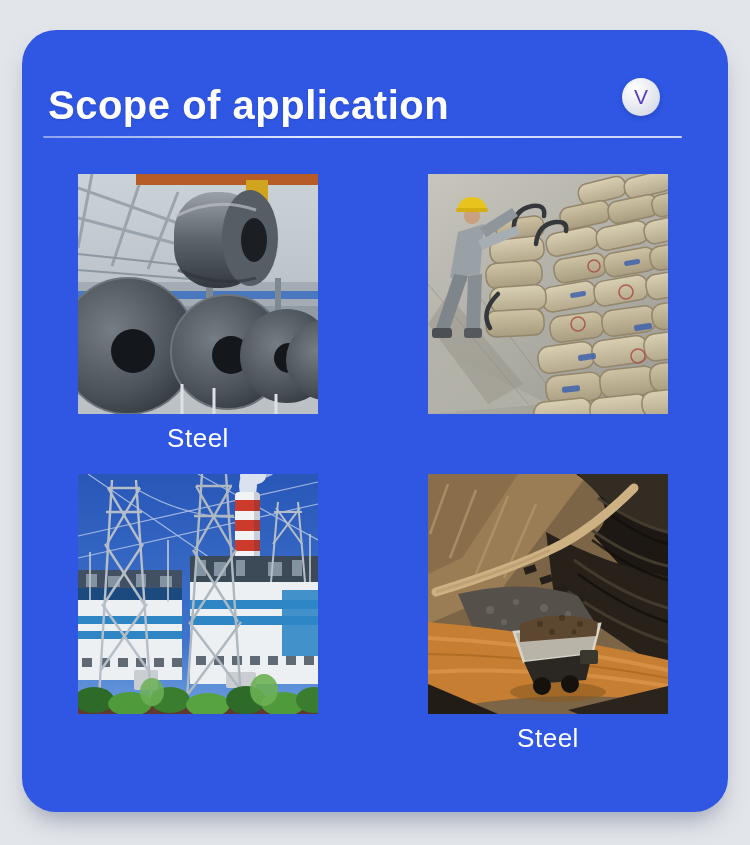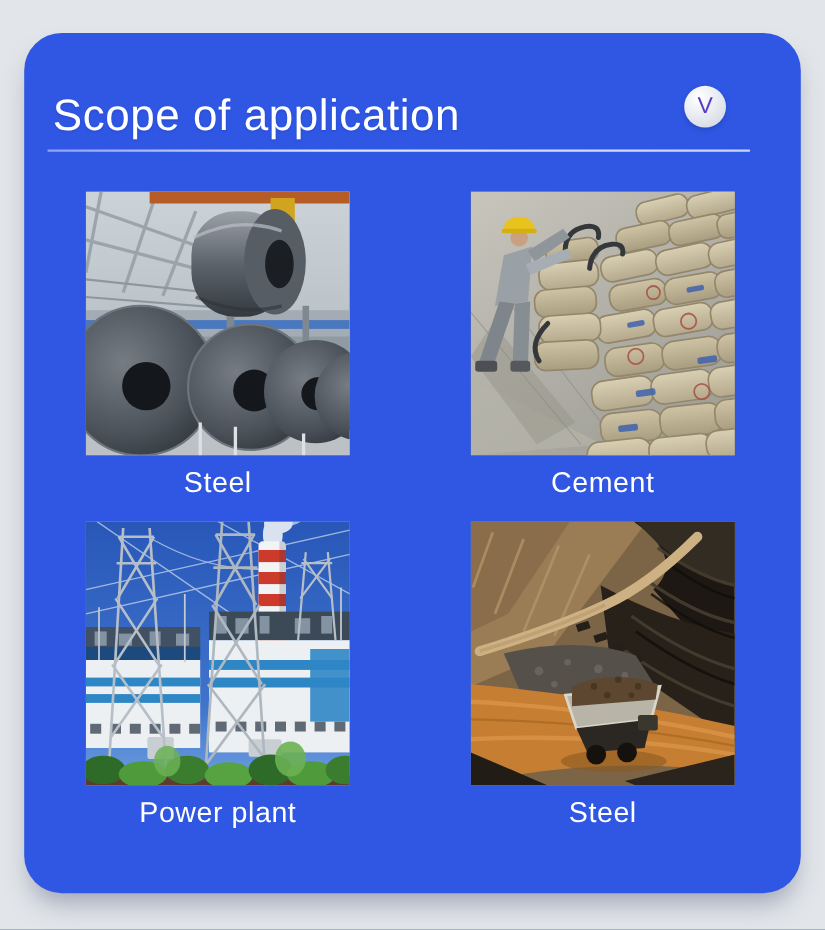--- a/index.html
+++ b/index.html
@@ -10,21 +10,21 @@
     position:relative; overflow:hidden;
   }
   .page { position:absolute; inset:0; background:#e2e5e9; }
   .card {
     position:absolute; left:22px; top:30px; width:706px; height:782px;
     background:#2f57e4; border-radius:34px;
     box-shadow:0 14px 22px -6px rgba(96,106,136,0.5);
   }
   .title {
     position:absolute; left:26px; top:52px;
-    font-size:40px; font-weight:400; color:#ffffff;
+    font-size:40px; font-weight:700; color:#ffffff;
     letter-spacing:0.5px; line-height:1.15;
     text-shadow:0 1px 2px rgba(20,40,140,0.25);
   }
   .divider {
     position:absolute; left:21px; top:106px; width:639px; height:2px;
     background:linear-gradient(to right, rgba(255,255,255,0.45), rgba(255,255,255,0.85) 40%, rgba(255,255,255,0.75));
     border-radius:1px;
   }
   .badge {
     position:absolute; left:600px; top:48px; width:38px; height:38px;
@@ -244,21 +244,20 @@
             <path d="M26 100 L40 102 L20 160 L8 154 Z" fill="#7e858b"></path>
             <path d="M40 102 L54 100 L52 156 L38 158 Z" fill="#868d93"></path>
             <rect x="4" y="154" width="20" height="10" rx="3" fill="#4c5054"></rect>
             <rect x="36" y="154" width="18" height="10" rx="3" fill="#55595d"></rect>
             <circle cx="44" cy="42" r="8" fill="#c9a080"></circle>
             <path d="M30 34 a14 11 0 0 1 28 0 l-30 4 Z" fill="#e8c31d"></path>
             <rect x="28" y="34" width="32" height="4" rx="2" fill="#d4af14"></rect>
           </g>
         </svg>
       </div>
-      <span class="caption">Cement</span>
     </div>
 
     <div class="cell cell-3">
       <div class="photo">
         <svg viewBox="0 0 240 240">
           <defs>
             <linearGradient id="ppSky" x1="0" y1="0" x2="0" y2="1">
               <stop offset="0" stop-color="#2857b8"></stop>
                 <stop offset="0.7" stop-color="#3f74cc"></stop>
                 <stop offset="1" stop-color="#6fa0e0"></stop>
@@ -379,21 +378,20 @@
             <ellipse cx="92" cy="226" rx="20" ry="13" fill="#3a7d2f"></ellipse>
             <ellipse cx="130" cy="231" rx="22" ry="12" fill="#57a341"></ellipse>
             <ellipse cx="168" cy="226" rx="20" ry="14" fill="#2e6b28"></ellipse>
             <ellipse cx="205" cy="230" rx="22" ry="12" fill="#4f9a3a"></ellipse>
             <ellipse cx="236" cy="226" rx="18" ry="13" fill="#3a7d2f"></ellipse>
             <ellipse cx="186" cy="216" rx="14" ry="16" fill="#6cb053" opacity="0.9"></ellipse>
             <ellipse cx="74" cy="218" rx="12" ry="14" fill="#6cb053" opacity="0.85"></ellipse>
           </g>
         </svg>
       </div>
-      <span class="caption">Power plant</span>
     </div>
 
     <div class="cell cell-4">
       <div class="photo">
         <svg viewBox="0 0 240 240">
           <rect width="240" height="240" fill="#7c6547"></rect>
           <path d="M0 0 L160 0 L70 120 L0 150 Z" fill="#9a7c55"></path>
           <path d="M0 0 L90 0 L34 84 L0 100 Z" fill="#8a6e4c"></path>
           <g stroke="#b2946a" stroke-width="2.5" opacity="0.8" fill="none">
             <line x1="20" y1="10" x2="2" y2="60"></line>

